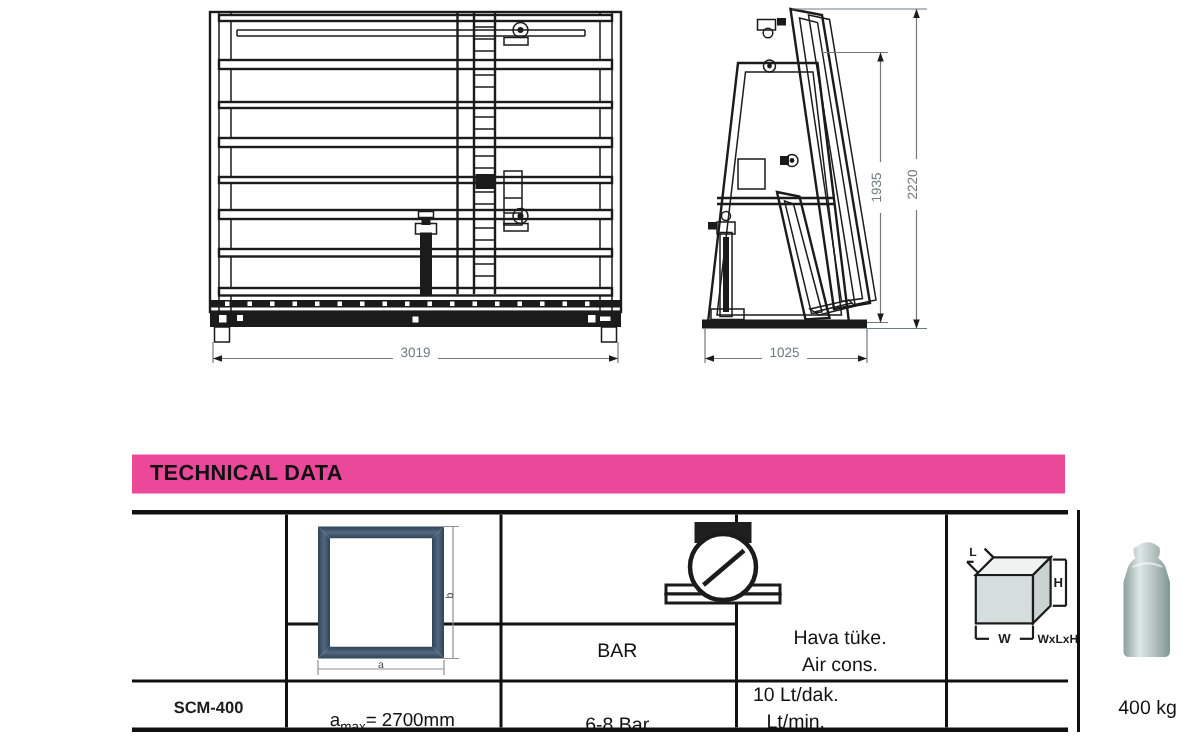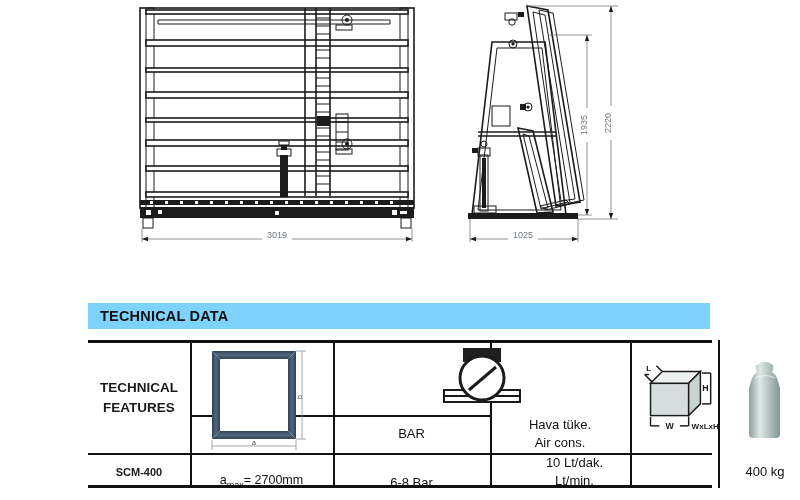--- a/index.html
+++ b/index.html
@@ -13,21 +13,21 @@
   }
   .stage{position:absolute;left:0;top:0;width:800px;height:500px;}
 
   
   .drawings{position:absolute;left:0;top:0;width:800px;height:285px;}
   .drawings svg{display:block;}
 
   
   .td-header{
     position:absolute;left:88px;top:303px;width:622px;height:26px;
-    background:#7dd3fc;
+    background:#ec4899;
     display:flex;align-items:center;
   }
   .td-header-label{
     font-size:14.5px;font-weight:bold;color:#111;
     padding-left:12px;letter-spacing:.2px;
   }
 
   
   .tbl{
     position:absolute;left:88px;top:340px;width:624px;height:148px;
@@ -274,26 +274,20 @@
 
       <div class="vline" style="left:102px;"></div>
       <div class="vline" style="left:245px;"></div>
       <div class="vline" style="left:402px;"></div>
       <div class="vline" style="left:542px;"></div>
 
       <div class="hline" style="left:102px;width:300px;top:72px;"></div>
 
       <div class="hline" style="left:0;right:0;width:624px;top:110px;"></div>
 
-      <div class="cell" style="left:0;top:0;width:102px;height:110px;">
-        <div class="features-label">
-          <div>TECHNICAL</div>
-          <div>FEATURES</div>
-        </div>
-      </div>
 
       <div class="cell" style="left:102px;top:0;width:143px;height:110px;">
         <div class="iconbox">
           <svg width="128" height="106" viewBox="0 0 128 106">
             <defs>
               <linearGradient id="steelv" x1="0" y1="0" x2="1" y2="0">
                 <stop offset="0" stop-color="#2f4257"></stop>
                 <stop offset=".5" stop-color="#52687f"></stop>
                 <stop offset="1" stop-color="#2f4257"></stop>
               </linearGradient>
@@ -411,21 +405,21 @@
       <div class="cell" style="left:102px;top:110px;width:143px;height:38px;">
         <div class="cell-text two-line" style="font-size:12.5px;margin-top:20px;">
           <span><span>a</span><span class="sub">max</span><span>= 2700mm</span></span>
         </div>
       </div>
 
       <div class="cell" style="left:245px;top:110px;width:157px;height:38px;align-items:flex-end;">
         <span class="cell-text">6-8 Bar</span>
       </div>
 
-      <div class="cell" style="left:402px;top:110px;width:113px;height:38px;justify-content:flex-end;">
+      <div class="cell" style="left:386px;top:110px;width:113px;height:38px;">
         <div class="cell-text two-line">
           <span>10 Lt/dak.</span>
           <span>Lt/min.</span>
         </div>
       </div>
 
       <div class="cell" style="left:542px;top:110px;width:0;height:0;"></div>
 
 
       <div class="cell" style="left: 630px; top: 110px; width: 94px; height: 38px;">

